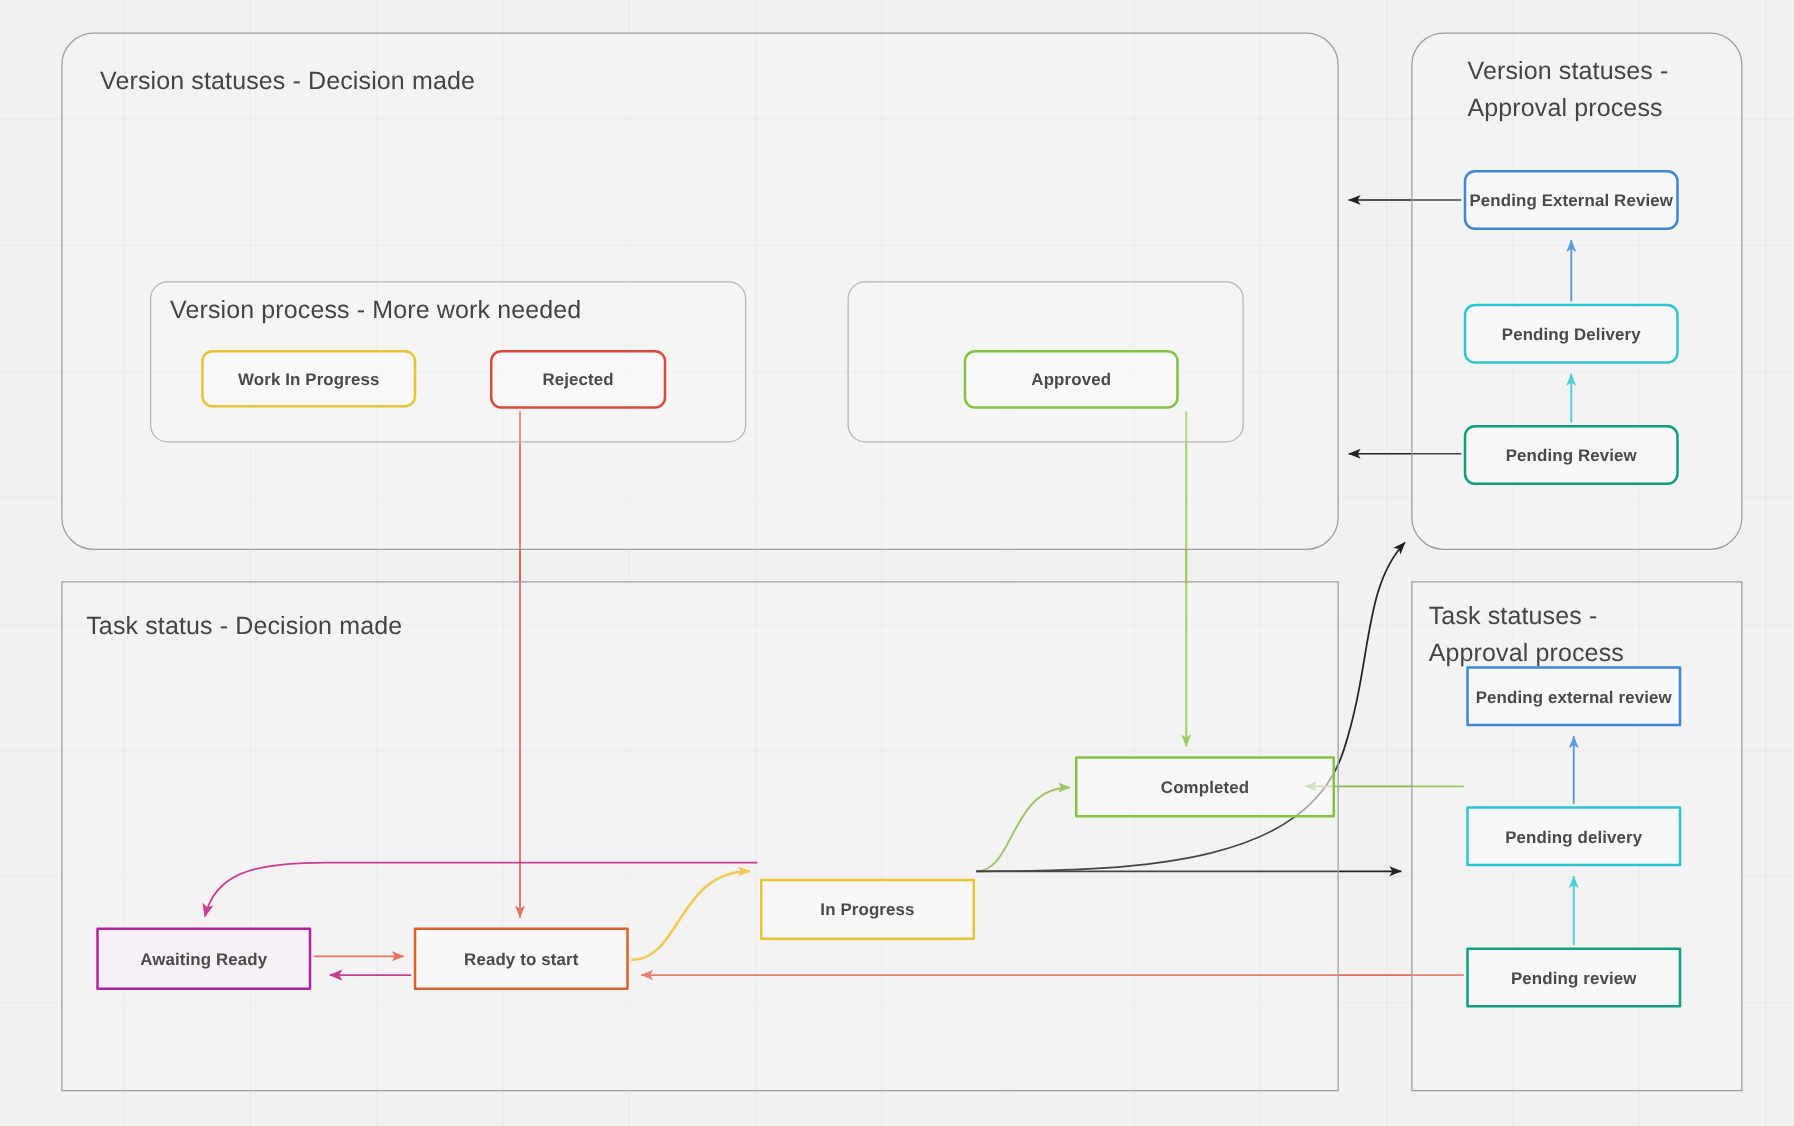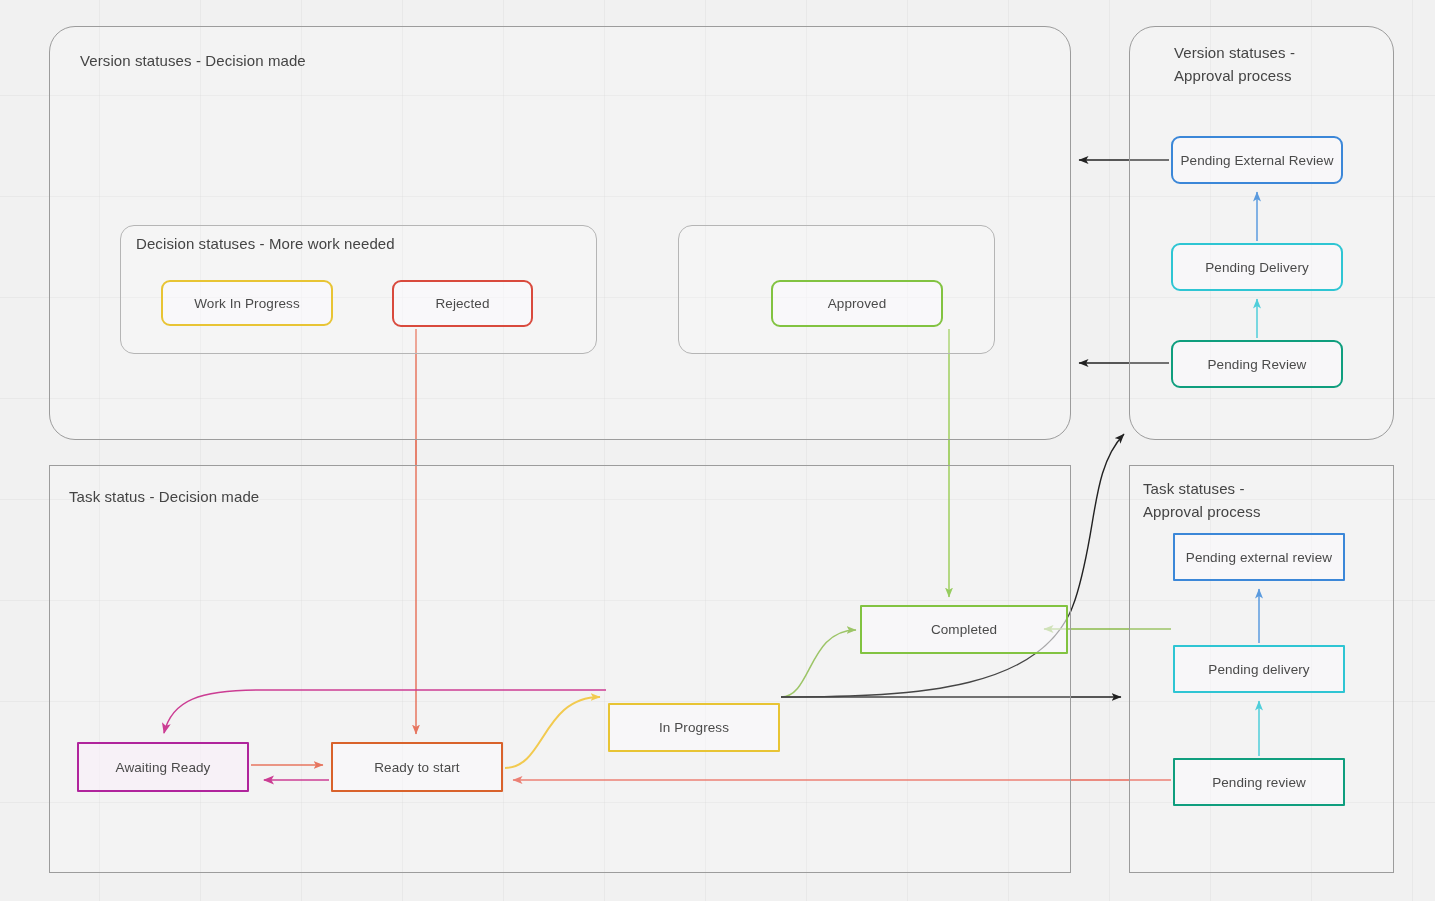--- a/index.html
+++ b/index.html
@@ -29,36 +29,37 @@
     position: absolute;
     border: 1.6px solid #9c9c9c;
     background: rgba(255,255,255,0.16);
     box-sizing: border-box;
   }
   .group.rounded { border-radius: 26px; }
   .group.rounded-sm { border-radius: 14px; }
   .group-title {
     position: absolute;
     color: #444;
-    font-size: 15px;
+    font-size: 20px;
     line-height: 1.5;
     white-space: pre-line;
     letter-spacing: 0.1px;
   }
   .node {
     position: absolute;
     box-sizing: border-box;
     display: flex;
     align-items: center;
     justify-content: center;
     background: rgba(252,250,253,0.55);
     color: #4a4a4a;
     font-size: 13.5px;
     text-align: center;
     letter-spacing: 0.1px;
+    font-weight: bold;
   }
   .node.rounded { border-radius: 9px; }
   .node.sq { border-radius: 1px; }
 </style>
 </head>
 <body>
 
 <div id="canvas">
 
   <svg id="edges" viewBox="0 0 1435 901">
@@ -127,21 +128,21 @@
 
     <path d="M1171,629 L1044,629" stroke="#8aba4a" stroke-width="1.4" fill="none" marker-end="url(#ah-green2)"></path>
 
     <path d="M1171,780 L513,780" stroke="#e8685a" stroke-width="1.4" fill="none" marker-end="url(#ah-red2)"></path>
   </svg>
 
   <div class="group rounded" style="left:49px; top:26px; width:1022px; height:414px;"></div>
   <div class="group-title" style="left:80px; top:50px; width:500px;">Version statuses - Decision made</div>
 
   <div class="group rounded-sm" style="left:120px; top:225px; width:477px; height:129px; border-color:#b5b5b5;"></div>
-  <div class="group-title" style="left:136px; top:233px; width:440px;">Decision statuses - More work needed</div>
+  <div class="group-title" style="left:136px; top:233px; width:440px;">Version process - More work needed</div>
 
   <div class="group rounded-sm" style="left:678px; top:225px; width:317px; height:129px; border-color:#b5b5b5;"></div>
 
   <div class="group rounded" style="left:1129px; top:26px; width:265px; height:414px;"></div>
   <div class="group-title" style="left:1155px; top:42px; width:220px;margin-left:19px;">Version statuses -
 Approval process</div>
 
   <div class="group" style="left:49px; top:465px; width:1022px; height:408px;"></div>
   <div class="group-title" style="left:69px; top:486px; width:500px;">Task status - Decision made</div>
 

